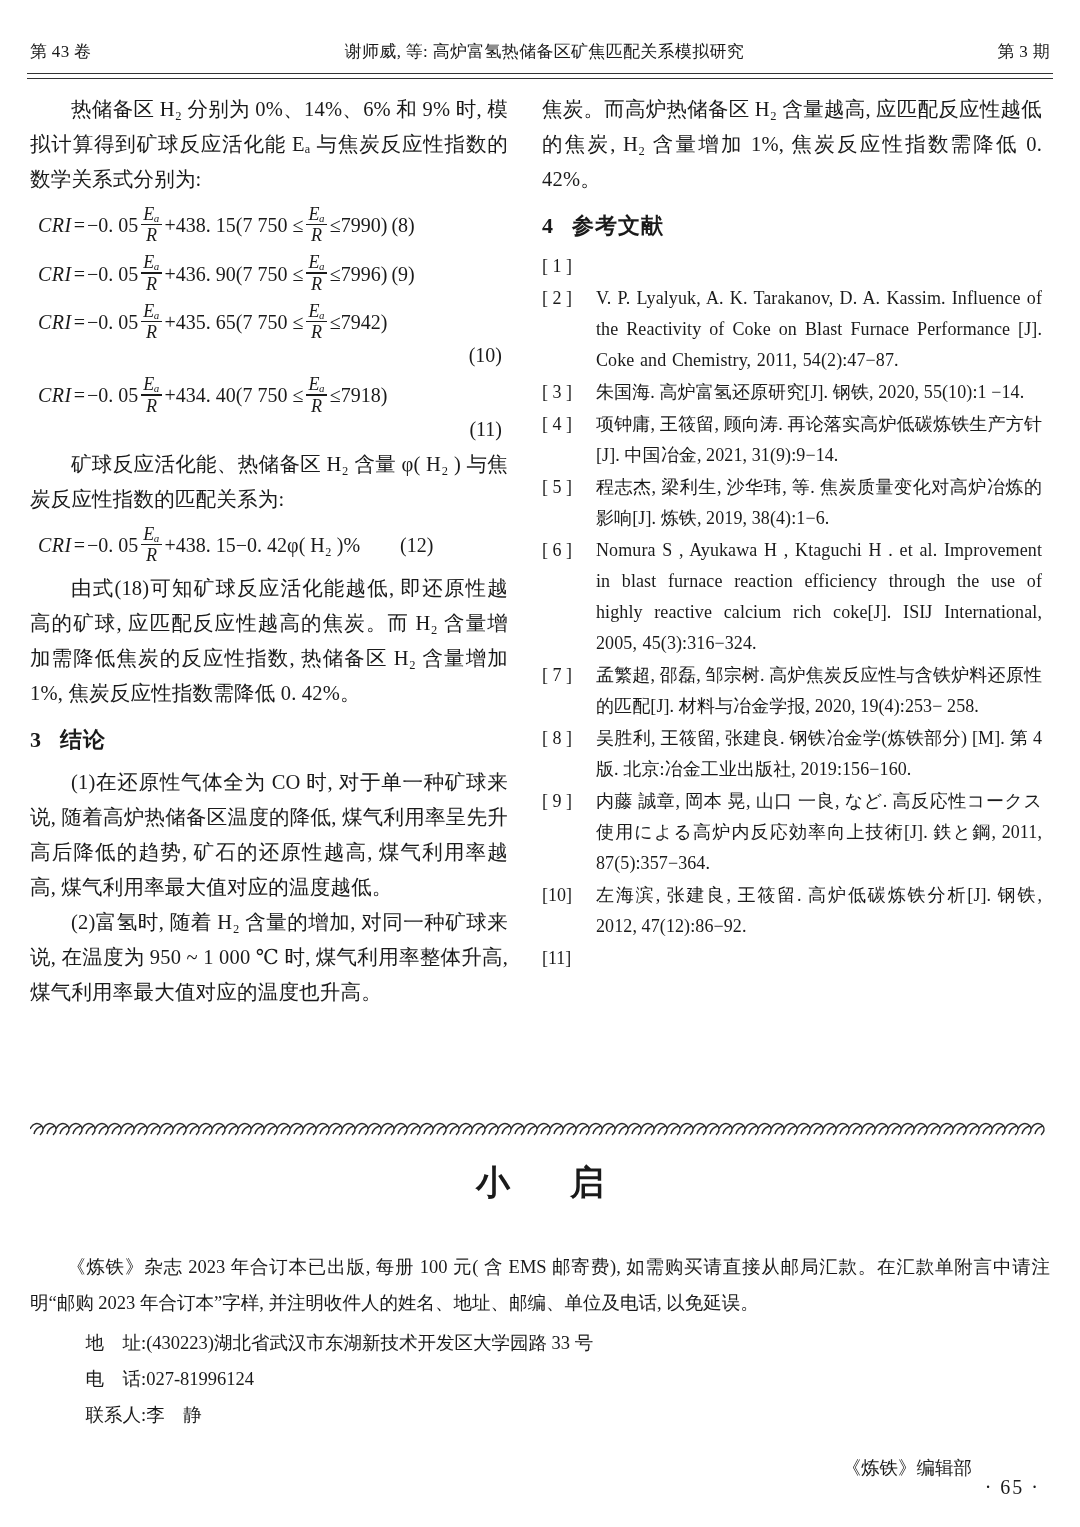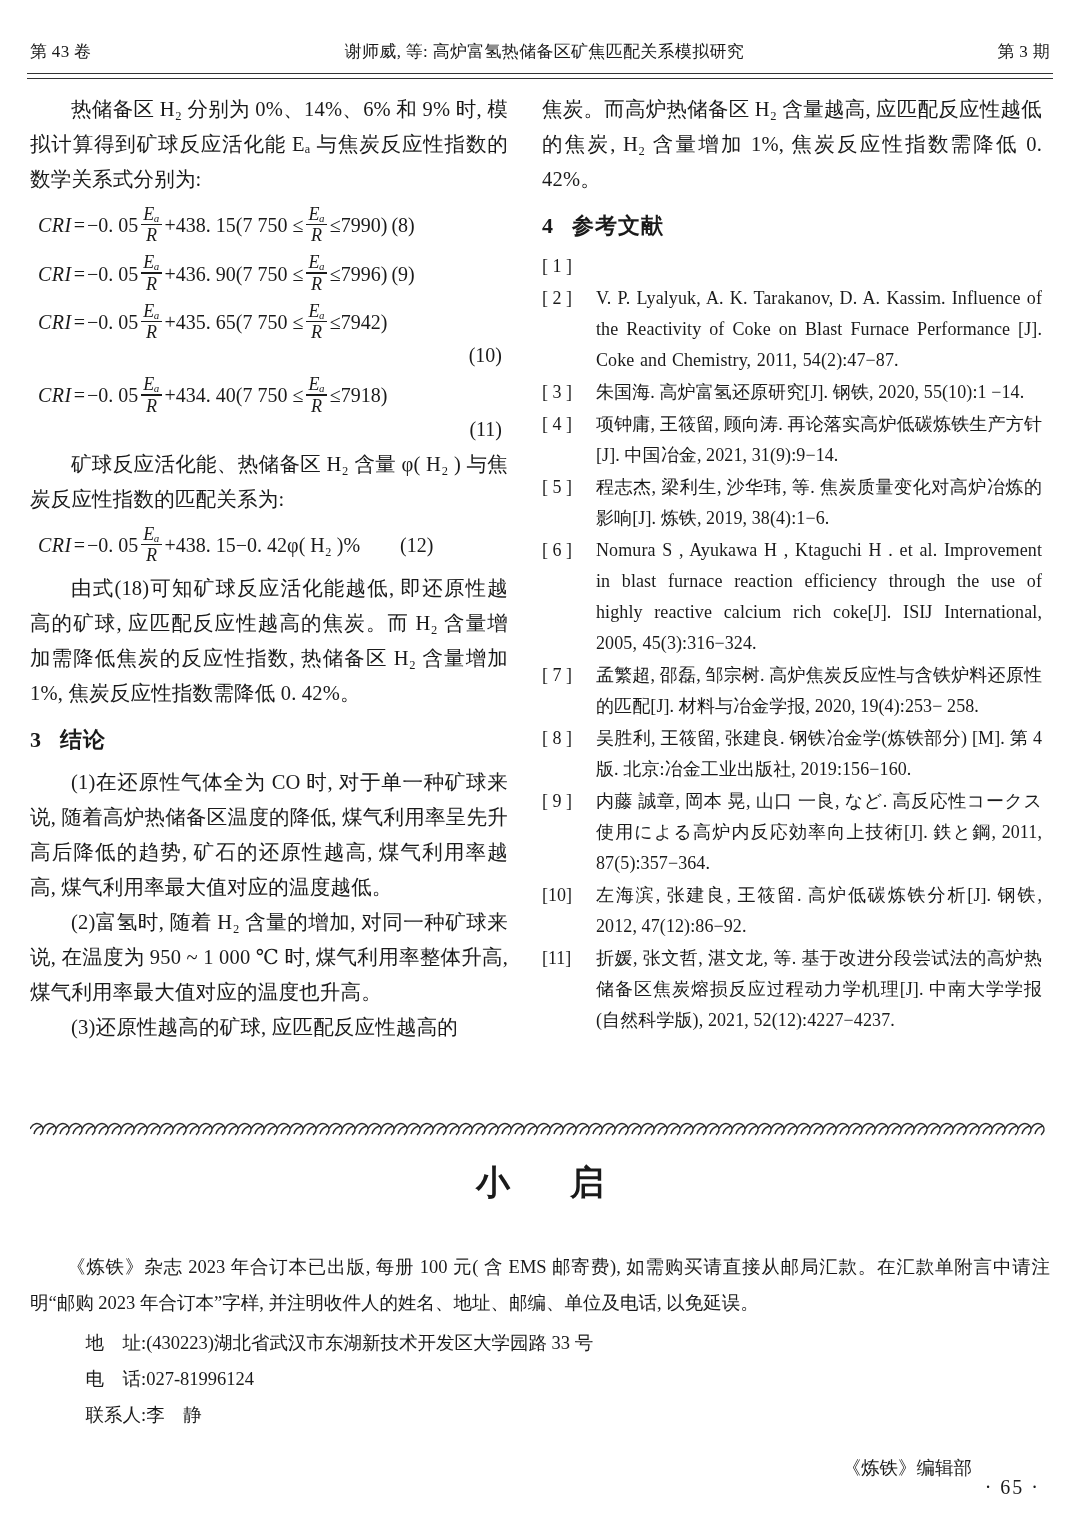--- a/index.html
+++ b/index.html
@@ -348,21 +348,20 @@
       </div>
 
       <p class="body">由式(18)可知矿球反应活化能越低, 即还原性越高的矿球, 应匹配反应性越高的焦炭。而 H₂ 含量增加需降低焦炭的反应性指数, 热储备区 H₂ 含量增加 1%, 焦炭反应性指数需降低 0. 42%。</p>
 
       <div class="sec-head">
         <span class="num">3</span><span>结论</span>
       </div>
 
       <p class="body">(1)在还原性气体全为 CO 时, 对于单一种矿球来说, 随着高炉热储备区温度的降低, 煤气利用率呈先升高后降低的趋势, 矿石的还原性越高, 煤气利用率越高, 煤气利用率最大值对应的温度越低。</p>
       <p class="body">(2)富氢时, 随着 H₂ 含量的增加, 对同一种矿球来说, 在温度为 950 ~ 1 000 ℃ 时, 煤气利用率整体升高, 煤气利用率最大值对应的温度也升高。</p>
-      <p class="body">(3)还原性越高的矿球, 应匹配反应性越高的</p>
     </div>
 
     <div class="col col-right">
 
       <p class="body noind">焦炭。而高炉热储备区 H₂ 含量越高, 应匹配反应性越低的焦炭, H₂ 含量增加 1%, 焦炭反应性指数需降低 0. 42%。</p>
 
       <div class="sec-head">
         <span class="num">4</span><span>参考文献</span>
       </div>
 
@@ -401,21 +400,20 @@
         <div class="ref">
           <span class="lbl">[ 9 ]</span>
           <span class="txt">内藤 誠章, 岡本 晃, 山口 一良, など. 高反応性コークス使用による高炉内反応効率向上技術[J]. 鉄と鋼, 2011, 87(5):357−364.</span>
         </div>
         <div class="ref">
           <span class="lbl">[10]</span>
           <span class="txt">左海滨, 张建良, 王筱留. 高炉低碳炼铁分析[J]. 钢铁, 2012, 47(12):86−92.</span>
         </div>
         <div class="ref">
           <span class="lbl">[11]</span>
-          <span class="txt">折媛, 张文哲, 湛文龙, 等. 基于改进分段尝试法的高炉热储备区焦炭熔损反应过程动力学机理[J]. 中南大学学报(自然科学版), 2021, 52(12):4227−4237.</span>
         </div>
       </div>
     </div>
   </div>
 
   <div class="divider">
     <svg width="1020" height="22" viewBox="0 0 1020 22">
       <defs>
         <g id="sprig">
           <path d="M0 11 C 3 5, 8 4, 12 8" stroke="#2b2b2b" stroke-width="1.5" fill="none"></path>

